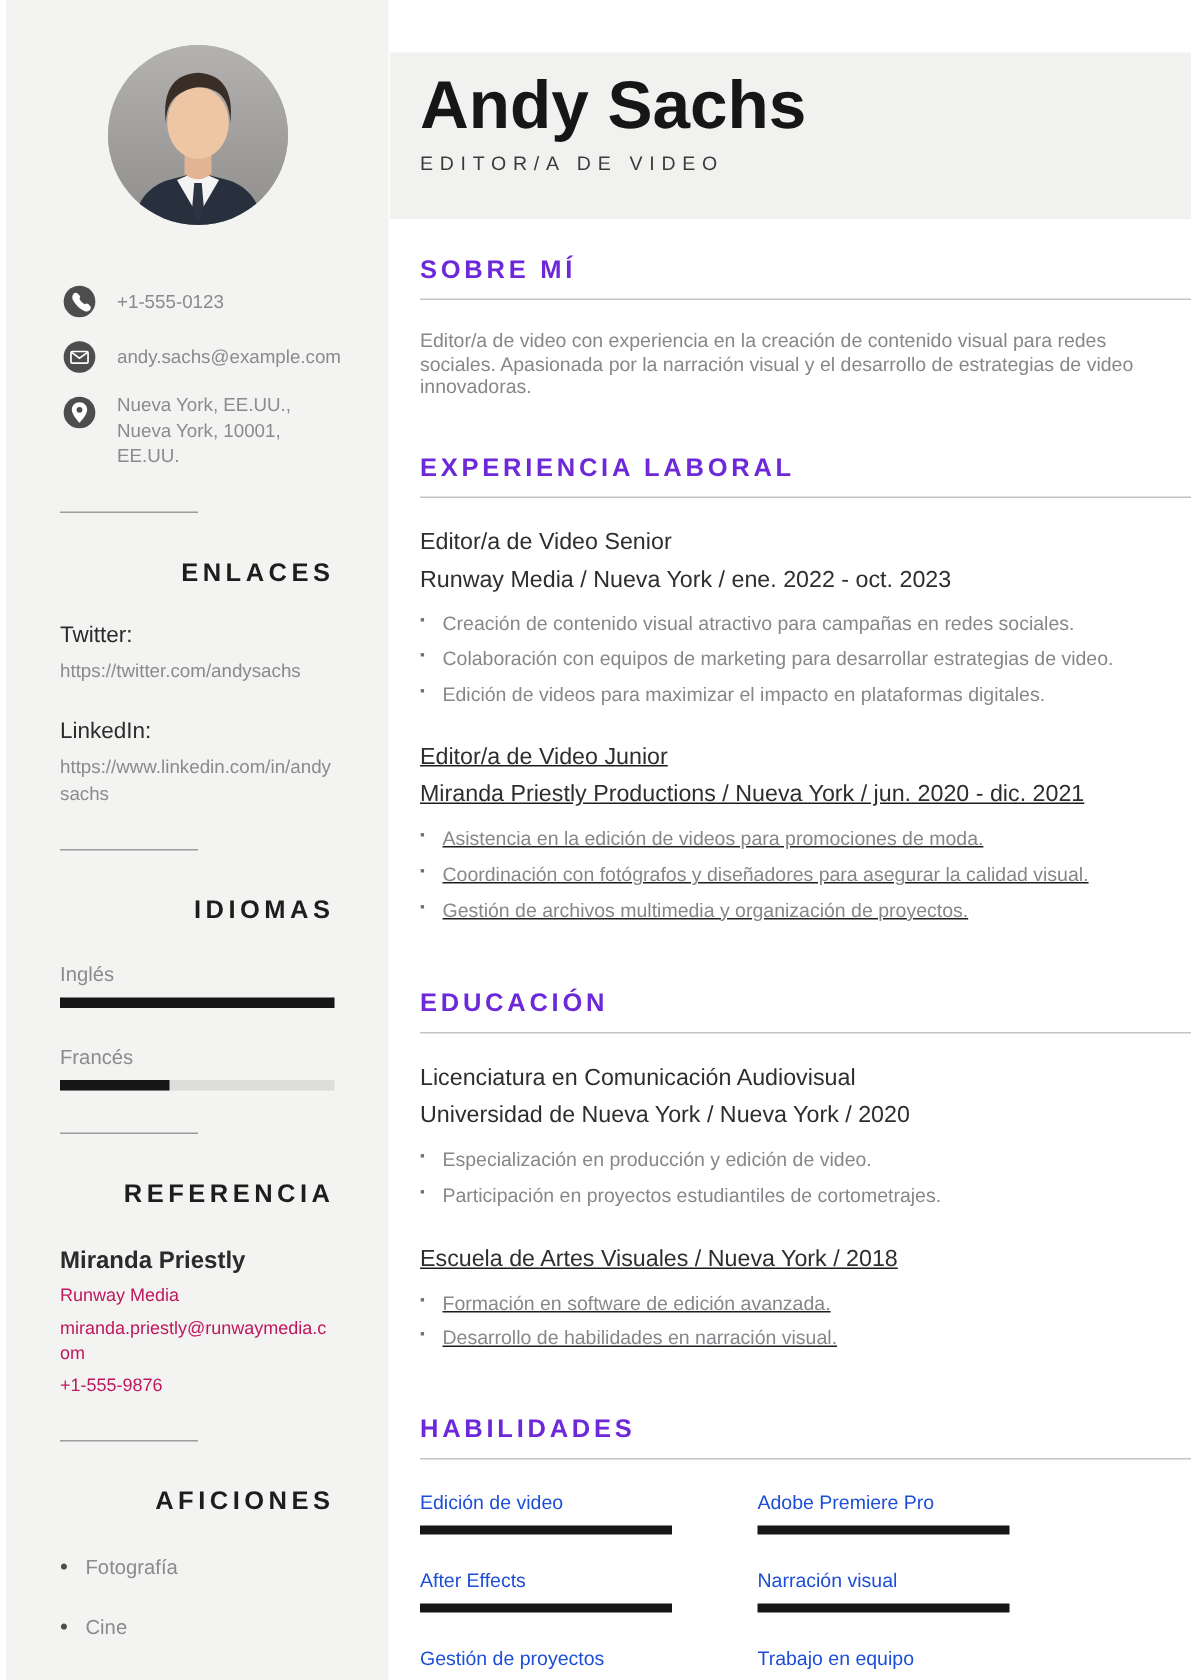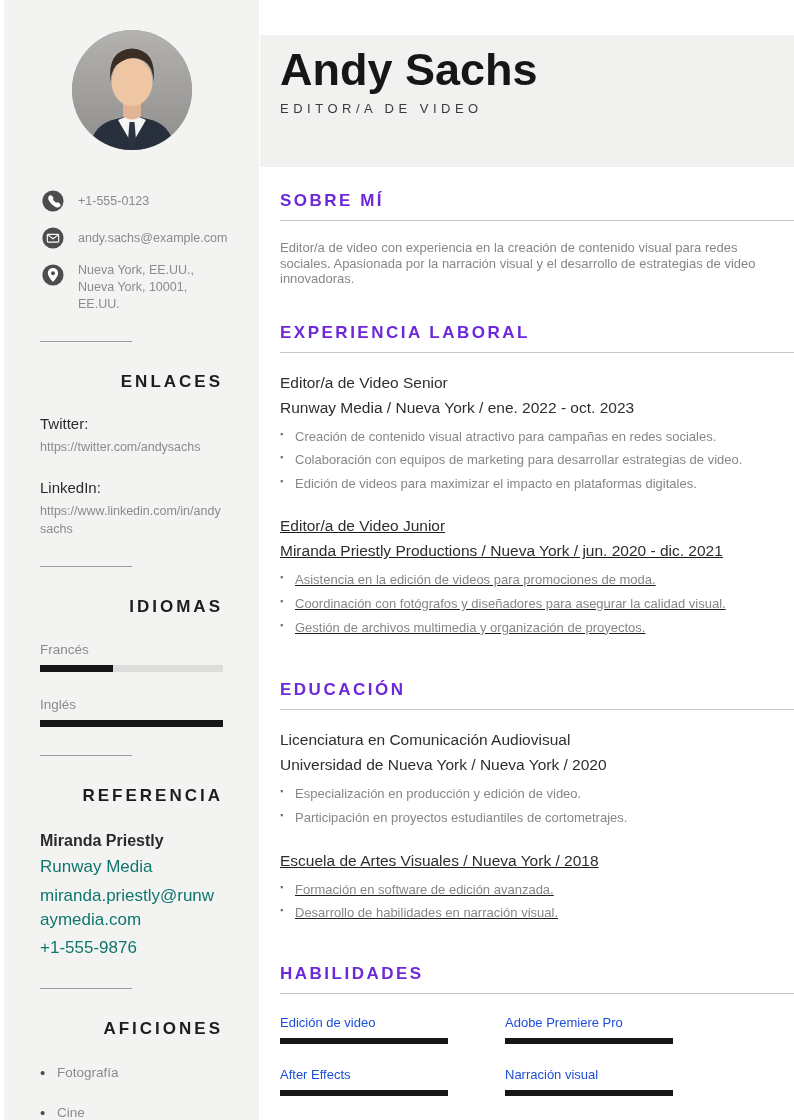--- a/index.html
+++ b/index.html
@@ -15,28 +15,28 @@
   .cicon { flex:0 0 26px; width:26px; height:26px; }
   .divider { border:none; border-top:1px solid #9c9c9c; width:92px; margin:28px 0 0; }
   .side-h { margin-top:30px; font-size:17px; font-weight:700; letter-spacing:3px; color:#1d1d1d;text-align:right; }
   .link-label { margin-top:23px; font-size:15px; color:#2b2b2b; }
   .link-url { margin-top:6px; font-size:12.5px; color:#8a8b8d; word-break:break-all; line-height:1.45; text-decoration:none; display:block; }
   .lang { margin-top:25px; }
   .lang-name { font-size:13.5px; color:#8a8b8d; }
   .bar-track { margin-top:8px; height:7px; background:#dddddc; }
   .bar-fill { height:100%; background:#161616; }
   .ref-name { margin-top:26px; font-size:16px; font-weight:700; color:#2b2b2b; }
-  .ref-line { margin-top:5px; font-size:17px; color:#0f766e; line-height:1.4; word-break:break-all; }
+  .ref-line { margin-top:5px; font-size:12px; color:#be185d; line-height:1.4; word-break:break-all; }
   .hobby-list { margin-top:26px; list-style:none; }
   .hobby { font-size:13.5px; color:#8a8b8d; margin-bottom:25px; padding-left:17px; position:relative; }
   .hobby::before { content:"\2022"; position:absolute; left:0; top:-1px; color:#4d4d4d; font-size:15px; }
 
   
   .main { position:absolute; left:260px; top:0; width:534px; }
-  .header { margin-top:35px; height:132px; background:#f1f1f0; padding:9px 0 0 20px; }
+  .header { margin-top:35px; height:111px; background:#f1f1f0; padding:9px 0 0 20px; }
   .name { font-size:45px; font-weight:700; color:#161616; }
   .job-title { margin-top:5px; font-size:13px; letter-spacing:4.5px; color:#3a3a3a; }
   .section { padding-left:20px; }
   .sec-h { font-size:17px; font-weight:700; letter-spacing:2.5px; color:#6d28d9; padding-bottom:9px; border-bottom:1px solid #c4c4c3; }
   .sec-about { margin-top:24px; }
   .sec-exp { margin-top:36px; }
   .sec-edu { margin-top:46px; }
   .sec-skills { margin-top:44px; }
   .about-text { margin-top:19px; font-size:13px; color:#85878a; line-height:15.5px; max-width:508px; }
   .entry { margin-top:21px; }
@@ -113,29 +113,29 @@
   </div>
   <div>
     <div class="link-label">LinkedIn:</div>
     <a class="link-url">https://www.linkedin.com/in/andysachs</a>
   </div>
 
   <hr class="divider">
 
   <h2 class="side-h">IDIOMAS</h2>
   <div class="lang">
+    <div class="lang-name">Inglés</div>
+    <div class="bar-track">
+      <div class="bar-fill" style="width: 100%;"></div>
+    </div>
+  </div>
+  <div class="lang">
     <div class="lang-name">Francés</div>
     <div class="bar-track">
       <div class="bar-fill" style="width: 40%;"></div>
-    </div>
-  </div>
-  <div class="lang">
-    <div class="lang-name">Inglés</div>
-    <div class="bar-track">
-      <div class="bar-fill" style="width: 100%;"></div>
     </div>
   </div>
 
   <hr class="divider">
 
   <h2 class="side-h">REFERENCIA</h2>
   <div class="ref-name">Miranda Priestly</div>
   <div class="ref-line">Runway Media</div>
   <div class="ref-line">miranda.priestly@runwaymedia.com</div>
   <div class="ref-line">+1-555-9876</div>

